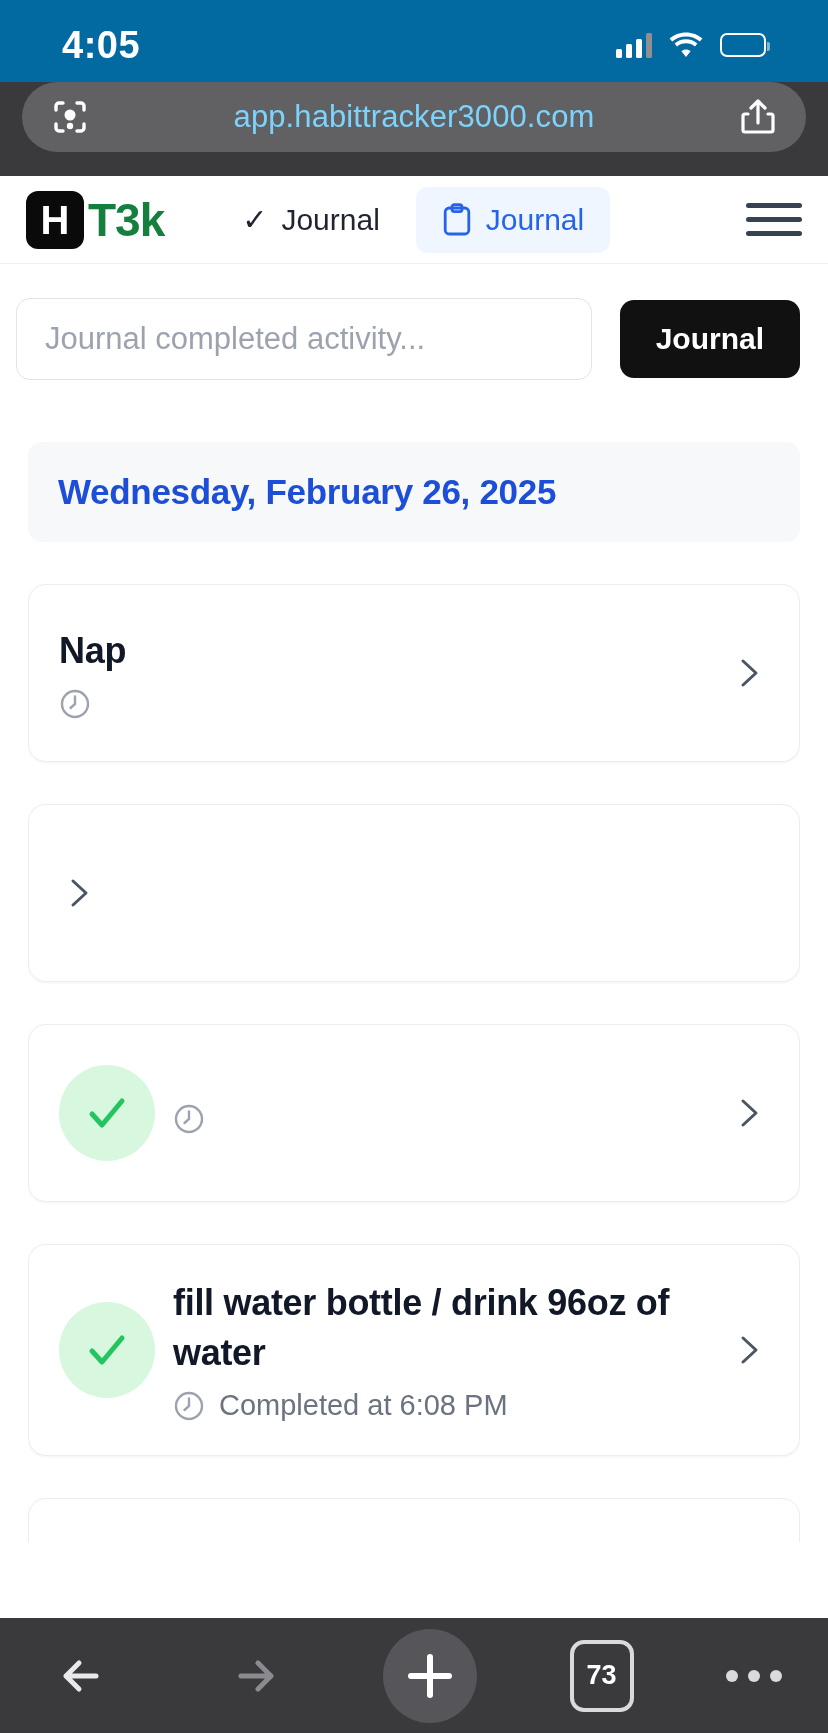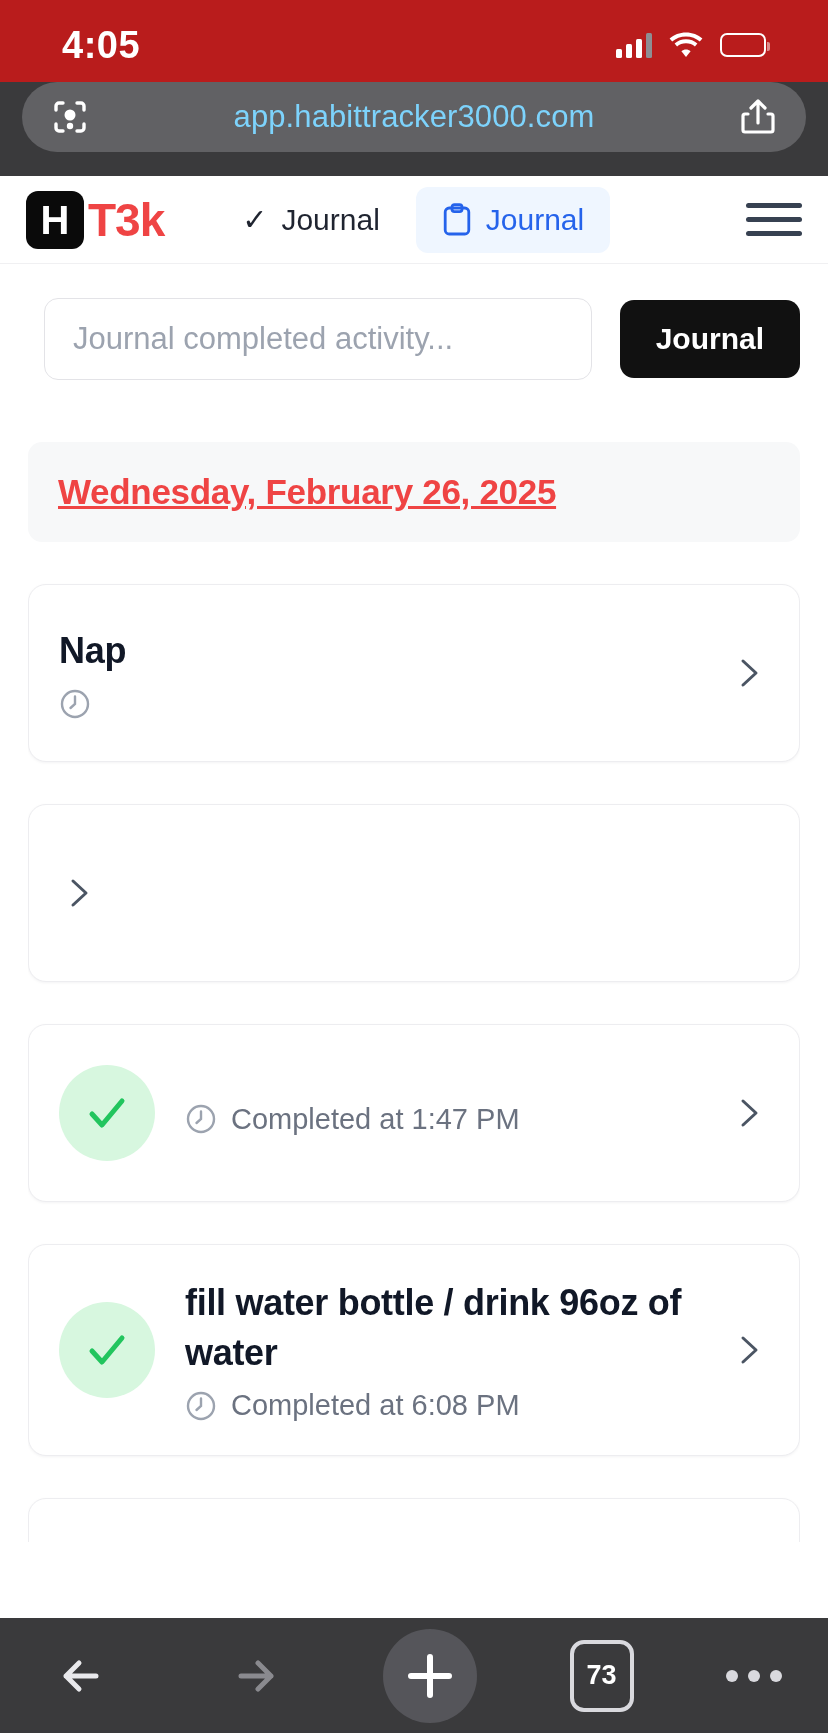--- a/index.html
+++ b/index.html
@@ -7,21 +7,21 @@
     width:828px; height:1733px;
     font-family:"Liberation Sans", sans-serif;
     background:#ffffff;
     overflow:hidden;
   }
   body { position:relative; }
 
   
   .status-bar {
     height:82px;
-    background:#b91c1c;
+    background:#0369a1;
     display:flex; align-items:center; justify-content:space-between;
     padding:0 62px;
     position:relative;
   }
   .status-time {
     color:#ffffff; font-size:38px; font-weight:600;
     letter-spacing:0.5px;
     margin-top:8px;
   }
   .status-right { display:flex; align-items:center; gap:17px; margin-top:8px; }
@@ -68,21 +68,21 @@
     padding:0 26px;
     background:#ffffff;
     border-bottom:1px solid #f0f0f2;
   }
   .brand { display:flex; align-items:center; gap:4px; }
   .brand-mark {
     width:58px; height:58px; background:#0a0a0a; border-radius:12px;
     display:flex; align-items:center; justify-content:center;
     color:#ffffff; font-size:40px; font-weight:700; line-height:1;
   }
-  .brand-name { font-size:46px; font-weight:700; color:#ef4444; letter-spacing:-1px; }
+  .brand-name { font-size:46px; font-weight:700; color:#15803d; letter-spacing:-1px; }
 
   .nav-tabs { display:flex; align-items:center; gap:10px; margin-left:52px; }
   .nav-tab {
     display:flex; align-items:center; gap:14px;
     padding:16px 26px; border-radius:12px;
     font-size:30px; font-weight:500; color:#1f2430;
     background:transparent;
   }
   .nav-tab.active { background:#eff6ff; color:#2563eb; }
   .check-glyph { font-size:30px; line-height:1; color:#1f2430; }
@@ -91,21 +91,21 @@
 
   .hamburger {
     margin-left:auto; width:56px; height:44px;
     display:flex; flex-direction:column; justify-content:center; gap:9px;
   }
   .hamburger span { display:block; height:5px; background:#374151; border-radius:3px; }
 
   
   .entry-form {
     display:flex; align-items:center; gap:28px;
-    padding:34px 28px 18px 44px;
+    padding:34px 28px 18px 16px;
   }
   .entry-input {
     flex:1; height:82px;
     border:1.6px solid #e3e3e7; border-radius:14px;
     padding:0 28px; font-size:31px; color:#111827;
     font-family:"Liberation Sans", sans-serif;
     background:#ffffff;
   }
   .entry-input::placeholder { color:#9ca3af; }
   .entry-submit {
@@ -115,35 +115,34 @@
     font-size:30px; font-weight:600;
     font-family:"Liberation Sans", sans-serif;
   }
 
   
   .journal-list { padding:44px 28px 0 28px; }
 
   .date-header {
     background:#f7f8f9; border-radius:14px;
     padding:30px 30px;
-    font-size:35px; font-weight:700; color:#ef4444;
+    font-size:35px; font-weight:700; color:#1d4ed8;
     letter-spacing:-0.3px;
-    text-decoration:underline;
   }
 
   .entry-card {
     margin-top:42px;
     background:#ffffff;
     border:1px solid #ededf0;
     border-radius:18px;
     box-shadow:0 1px 3px rgba(16,24,40,.05);
     min-height:178px;
     display:flex; align-items:center;
     padding:26px 30px;
-    gap:30px;
+    gap:18px;
   }
   .entry-card.tall { min-height:212px;align-items:center; }
 
   .done-badge {
     flex:0 0 96px; width:96px; height:96px;
     background:#d7f7df; border-radius:50%;
     display:flex; align-items:center; justify-content:center;
   }
   .done-badge svg { width:52px; height:52px; }
 
@@ -301,21 +300,20 @@
         </svg>
       </div>
       <div class="entry-body">
         <div class="entry-meta">
           <span class="clock-icon">
             <svg viewBox="0 0 32 32" width="32" height="32">
               <circle cx="16" cy="16" r="13" stroke="#9ca3af" stroke-width="2.4" fill="none"></circle>
               <path d="M16 8.5V16l-4.5 4" stroke="#9ca3af" stroke-width="2.4" fill="none" stroke-linecap="round"></path>
             </svg>
           </span>
-          <span>Completed at 1:47 PM</span>
         </div>
       </div>
       <span class="chevron">
         <svg viewBox="0 0 40 40" width="40" height="40">
           <path d="M14 8l13 12-13 12" stroke="#4b5563" stroke-width="3" fill="none" stroke-linecap="round" stroke-linejoin="round"></path>
         </svg>
       </span>
     </div>
 
     <div class="entry-card tall">

